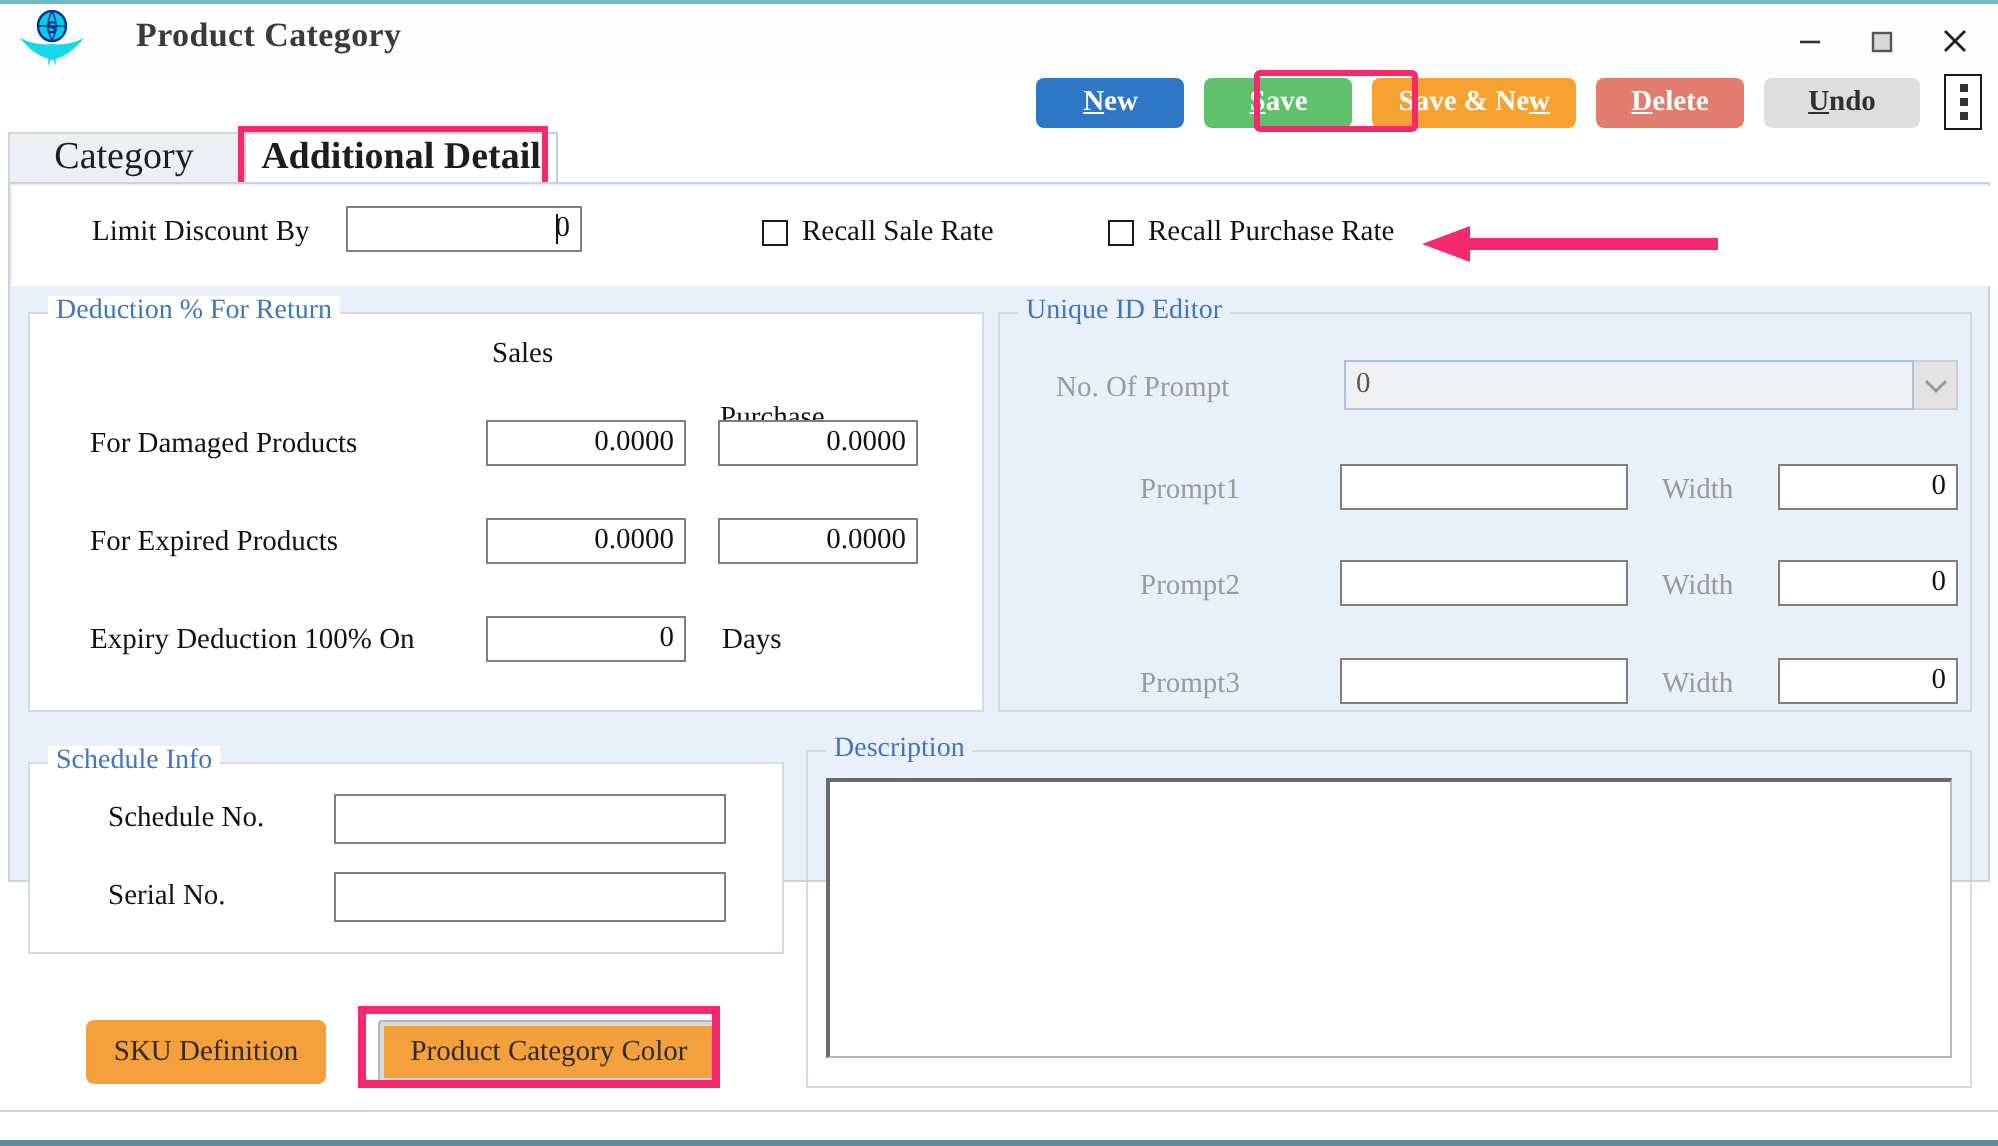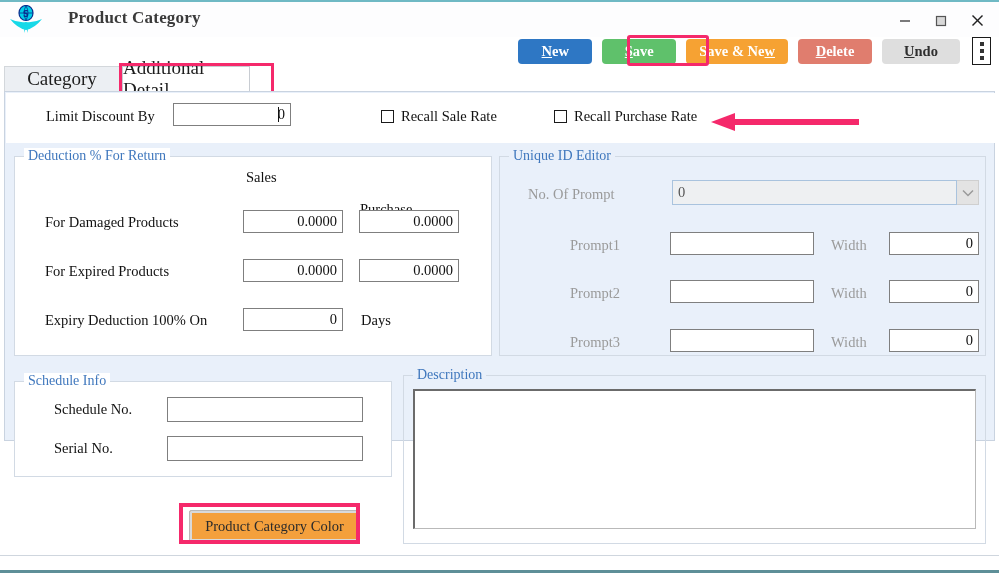--- a/index.html
+++ b/index.html
@@ -96,23 +96,23 @@
     display: flex; align-items: center; justify-content: center;
     font-size: 19px; color: #1d1d1d; cursor: pointer;
     font-family: "Liberation Serif", serif;
   }
   .tab-inactive {
     left: 4px; width: 116px;
     background: #eceff3;
     border: 1px solid #d3d7db; border-bottom: 1px solid #c8ccd2;
   }
   .tab-active {
-    left: 122px; width: 128px;
-    background: #ffffff;
-    border: 1px solid #c8ccd2; border-bottom: 1px solid #ffffff;
+    left: 122px; width: 157px;
+    background: #ffffff;
+    border: 1px solid #c8ccd2; border-bottom: 1px solid #ffffff; font-weight: bold;
   }
   .hl-tab {
     position: absolute; left: 119px; top: 63px;
     width: 155px; height: 32px;
     border: 3px solid #f5296b;
     pointer-events: none;
   }
 
   
   .formbody {
@@ -404,20 +404,21 @@
 
       <span class="lbl" style="left:39px; top:58px;">Serial No.</span>
       <input class="fld fld-left" style="left: 152px; top: 54px; width: 196px; height: 25px;" value="">
     </div>
 
     <div class="group" style="left:398px; top:283px; width:583px; height:169px;">
       <span class="gtitle">Description</span>
       <div class="desc-area" style="left:9px; top:13px; width:563px; height:140px;"></div>
     </div>
 
+    <div class="obtn" style="left:38px; top:418px; width:120px; height:32px;">SKU Definition</div>
     <div class="obtn obtn-sel" style="left:184px; top:418px; width:171px; height:32px;">Product Category Color</div>
   </div>
 
   <div class="hl-pcc"></div>
 
   <div class="statusbar">
     <div class="strip"></div>
   </div>
 
 </div>

